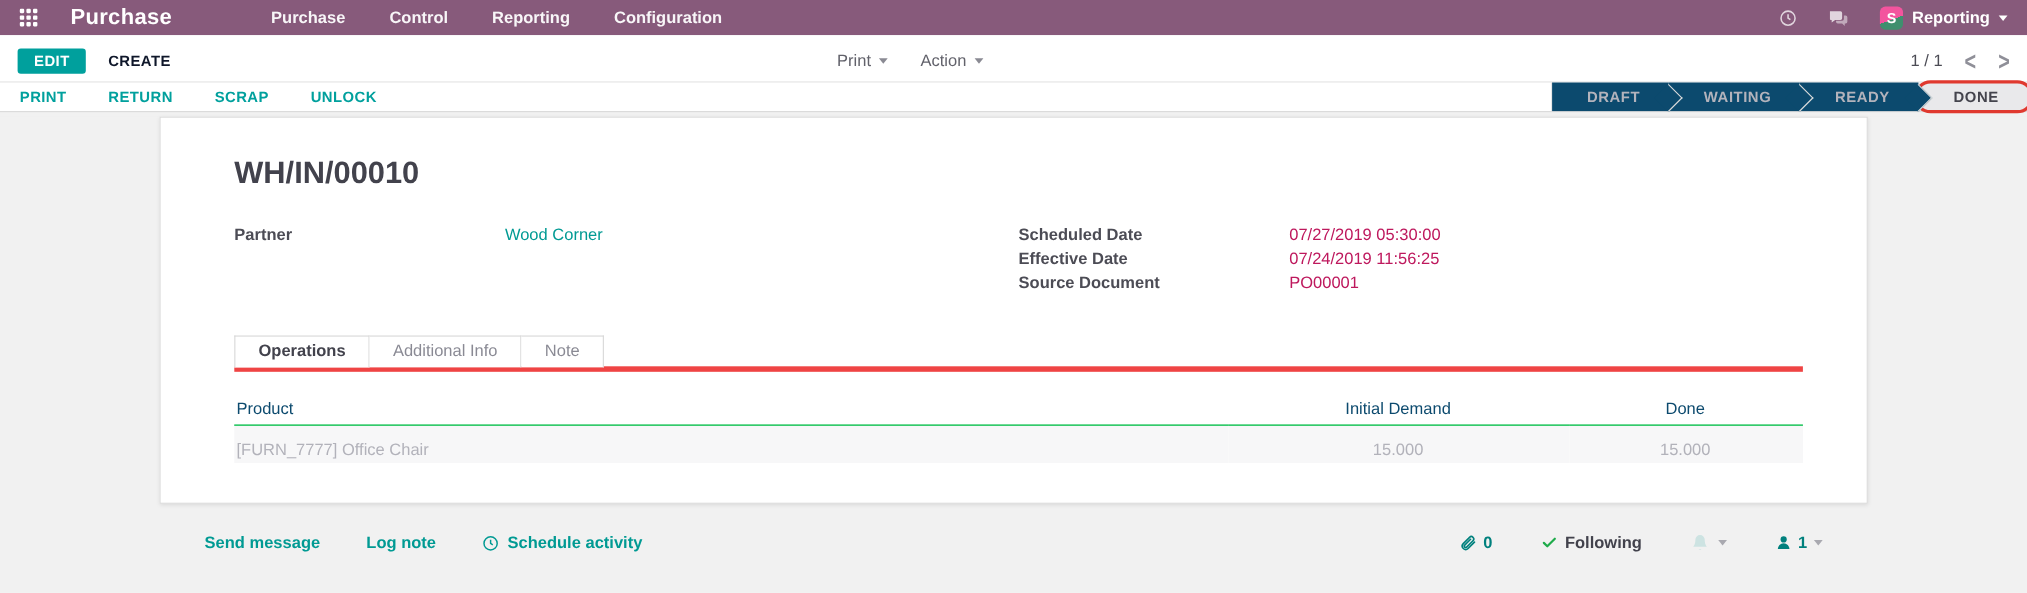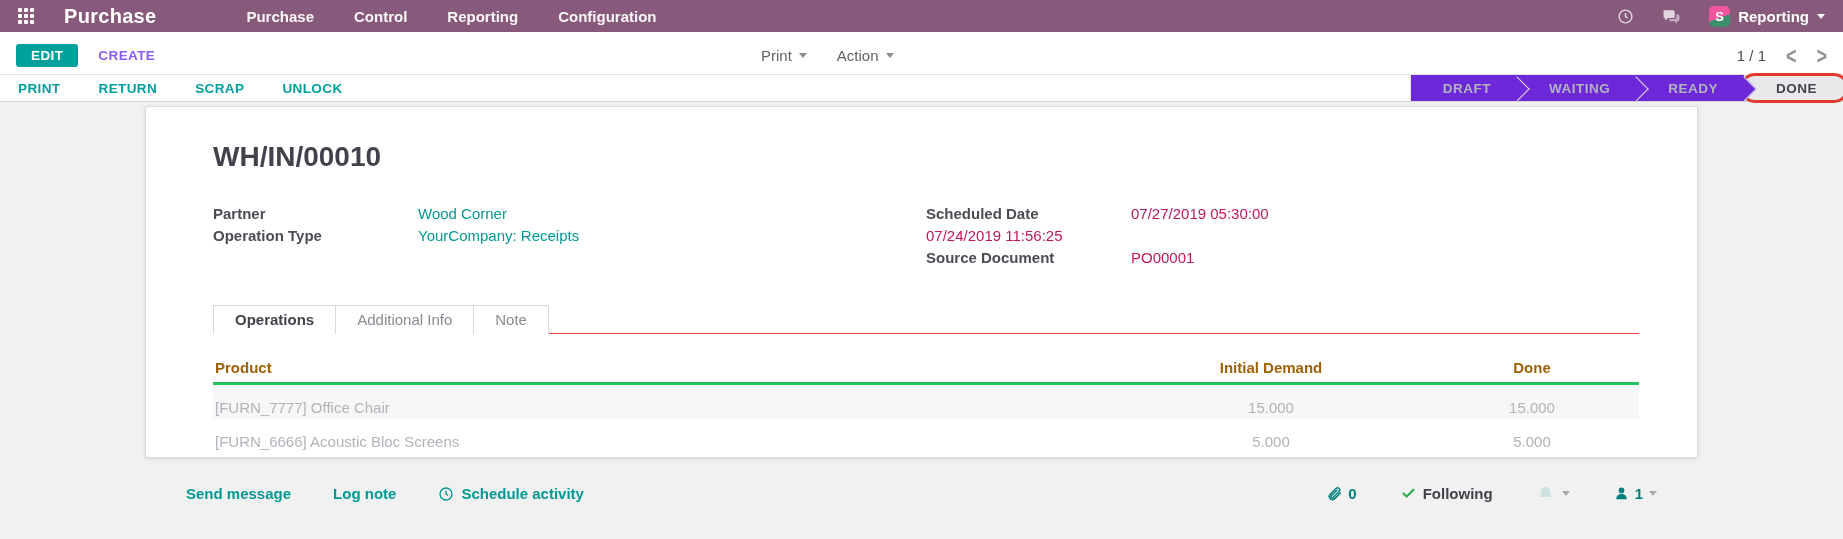--- a/index.html
+++ b/index.html
@@ -23,57 +23,57 @@
   
   .control-panel { background:#fff; padding:5px 16px 6px; }
   .breadcrumb { font-size:17px; line-height:24px; color:#7c7c86; }
   .crumb-link { color:#009a93; cursor:pointer; }
   .crumb-sep { color:#9a9aa2; padding:0 4px; }
   .crumb-current { color:#7c7c86; }
   .annotated { position:relative; display:inline-block; }
   .annotated::after { content:""; position:absolute; left:-10px; right:-12px; top:-4px; bottom:-2px; border:3px solid #e0392f; border-radius:16px; pointer-events:none; }
   .cp-row { position:relative; display:flex; align-items:center; margin-top:6px; height:25px; }
   .btn-edit { background:#00A09D; color:#fff; border:none; font-family:inherit; font-size:13.5px; font-weight:bold; letter-spacing:.4px; padding:4px 15px; border-radius:3px; cursor:pointer; }
-  .btn-create { color:#8b5cf6; font-size:13.5px; font-weight:bold; letter-spacing:.4px; margin-left:20px; cursor:pointer; }
+  .btn-create { color:#0f172a; font-size:13.5px; font-weight:bold; letter-spacing:.4px; margin-left:20px; cursor:pointer; }
   .print-action { position:absolute; left:745px; display:flex; gap:30px; color:#62626b; font-size:15px; }
   .dropdown-toggle { display:flex; align-items:center; gap:7px; cursor:pointer; }
   .dropdown-toggle .caret { color:#8a8a93; }
   .pager { margin-left:auto; display:flex; align-items:center; gap:20px; font-size:15px; color:#4c4c55; }
   .pager-arrow { color:#8f8f98; font-size:18px; line-height:1; cursor:pointer; font-weight:bold; transform:scaleY(1.3); }
 
   
   .bar { height:28px; background:#fff; border-top:1px solid #e4e4e4; border-bottom:1px solid #d7d7d7; display:flex; align-items:stretch; }
   .bar-left { display:flex; align-items:center; gap:38px; padding-left:18px; }
   .bar-btn { color:#00A09D; font-size:13.5px; font-weight:bold; letter-spacing:.4px; cursor:pointer; }
   .statusbar { margin-left:auto; display:flex; border-left:1px solid #e6e6e6; }
-  .status-step { position:relative; display:flex; align-items:center; padding:0 26px 0 32px; font-size:13.5px; font-weight:bold; letter-spacing:.5px; color:#b3b3bc; background:#6d28d9; cursor:pointer; }
+  .status-step { position:relative; display:flex; align-items:center; padding:0 26px 0 32px; font-size:13.5px; font-weight:bold; letter-spacing:.5px; color:#b3b3bc; background:#0c4a6e; cursor:pointer; }
   .status-step:nth-child(1){z-index:4;} .status-step:nth-child(2){z-index:3;text-align:center;}
   .status-step:nth-child(3){z-index:2;} .status-step:nth-child(4){z-index:1;}
   .status-step:not(:last-child)::after { content:""; position:absolute; right:-9px; top:5px; width:17px; height:17px; border-top:1px solid #dcdcdc; border-right:1px solid #dcdcdc; transform:rotate(45deg); background:inherit; }
   .status-step.active { background:#e9e9eb; color:#44444d; }
   .annotated-done::before { content:""; position:absolute; left:-4px; right:-6px; top:-2px; bottom:-2px; border:3px solid #e0392f; border-radius:15px; z-index:6; pointer-events:none; }
 
   
   .content { background:#f1f1f1; height:423px; }
   .sheet { width:1553px; margin:4px auto 0; height:352px; background:#fff; border:1px solid #dadada; box-shadow:0 1px 4px rgba(0,0,0,.1); padding:26px 58px 20px 67px; }
   .sheet-title { font-size:28px; font-weight:bold; color:#42424c; margin:8px 0 30px; }
   .field-groups { display:flex; }
   .field-col { width:50%; }
-  .field-row { display:flex; font-size:15px; line-height:21px; margin-bottom:1px; }
+  .field-row { display:flex; font-size:15px; line-height:21px; margin-bottom:1px;gap:41px; }
   .field-label { width:205px; font-weight:bold; color:#4c4c55; }
   .field-value { color:#be185d; }
   .field-link { color:#009a93; cursor:pointer; }
 
-  .tabs { display:flex; margin-top:36px; border-bottom:1px solid #ef4444; }
+  .tabs { display:flex; margin-top:36px; border-bottom:5px solid #ef4444; }
   .tab { padding:5px 21px; font-size:15px; color:#8a8a94; background:#fff; border:1px solid #d8d8d8; border-bottom:none; margin-bottom:-1px; cursor:pointer; border-left-width:0; }
   .tab:first-child { border-left-width:1px; }
   .tab.active { color:#42424c; font-weight:bold; border-bottom:1px solid #fff; }
 
   table.lines { width:100%; border-collapse:collapse; margin-top:22px; font-size:15px; }
-  table.lines th { text-align:left; font-weight:bold; color:#a16207; padding:3px 4px 6px 2px; border-bottom:3px solid #22c55e; }
+  table.lines th { text-align:left; font-weight:normal; color:#0c4a6e; padding:3px 4px 6px 2px; border-bottom:1px solid #22c55e; }
   table.lines td { color:#b2b2ba; padding:14px 4px 3px 2px; }
   table.lines .num { text-align:center; }
   table.lines tbody tr:nth-child(odd) { background:#f7f7f8; }
 
   
   .chatter { display:flex; align-items:center; margin:27px 186px 0 186px; }
   .chatter-left { display:flex; align-items:center; gap:42px; }
   .chatter-btn { color:#009a93; font-size:15px; font-weight:bold; cursor:pointer; display:flex; align-items:center; gap:7px; }
   .chatter-right { margin-left:auto; display:flex; align-items:center; gap:44px; }
   .attach-btn { display:flex; align-items:center; gap:6px; color:#00807d; font-size:15px; font-weight:bold; cursor:pointer; }
@@ -165,31 +165,28 @@
 <div class="content">
   <div class="sheet">
     <div class="sheet-title">WH/IN/00010</div>
 
     <div class="field-groups">
       <div class="field-col">
         <div class="field-row">
           <span class="field-label">Partner</span>
           <span class="field-value field-link">Wood Corner</span>
         </div>
-        <div class="field-row">
-          <span class="field-label">Operation Type</span>
-          <span class="field-value field-link">YourCompany: Receipts</span>
-        </div>
       </div>
       <div class="field-col">
         <div class="field-row">
           <span class="field-label">Scheduled Date</span>
           <span class="field-value">07/27/2019 05:30:00</span>
         </div>
         <div class="field-row">
+          <span class="field-label">Effective Date</span>
           <span class="field-value">07/24/2019 11:56:25</span>
         </div>
         <div class="field-row">
           <span class="field-label">Source Document</span>
           <span class="field-value">PO00001</span>
         </div>
       </div>
     </div>
 
     <div class="tabs">
@@ -210,25 +207,20 @@
           <th class="num">Initial Demand</th>
           <th class="num">Done</th>
         </tr>
       </thead>
       <tbody>
         <tr>
           <td>[FURN_7777] Office Chair</td>
           <td class="num">15.000</td>
           <td class="num">15.000</td>
         </tr>
-        <tr>
-          <td>[FURN_6666] Acoustic Bloc Screens</td>
-          <td class="num">5.000</td>
-          <td class="num">5.000</td>
-        </tr>
       </tbody>
     </table>
   </div>
 
   <div class="chatter">
     <div class="chatter-left">
       <span class="chatter-btn">Send message</span>
       <span class="chatter-btn">Log note</span>
       <span class="chatter-btn">
         <svg viewBox="0 0 24 24" width="16" height="16" fill="none" stroke="currentColor" stroke-width="2">

